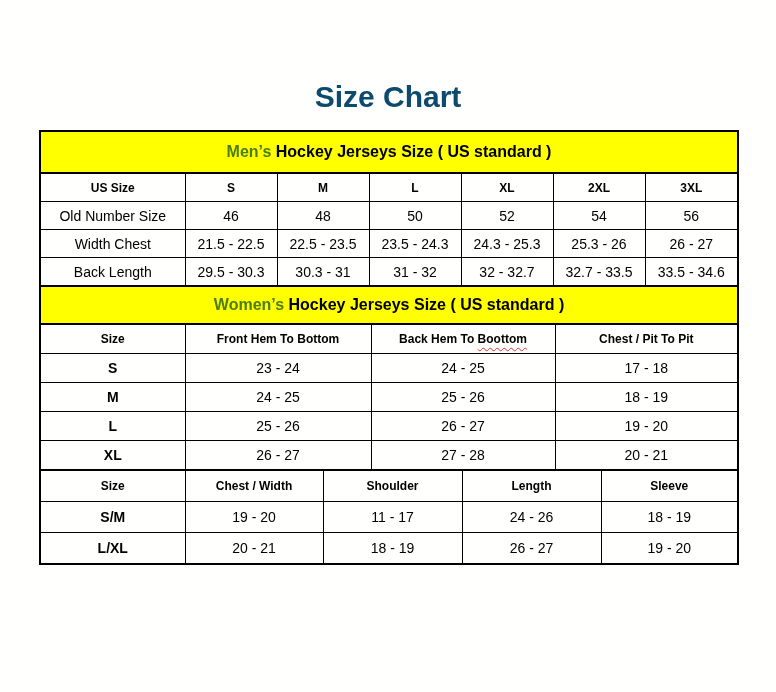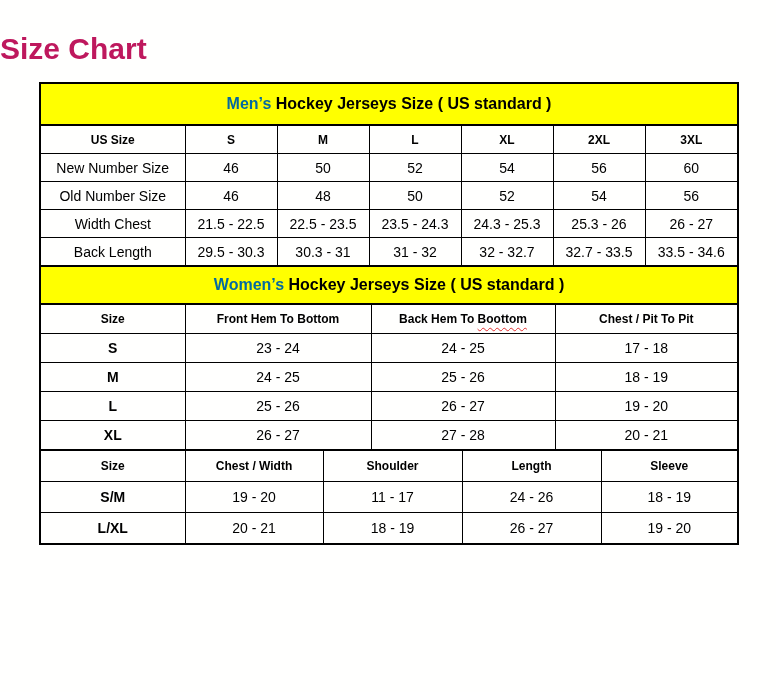--- a/index.html
+++ b/index.html
@@ -10,22 +10,23 @@
   .page {
     position: relative;
     width: 776px;
     height: 692px;
     background: #fffffe;
     font-family: "Liberation Sans", sans-serif;
     overflow: hidden;
   }
   .page-title {
     margin: 0;
-    padding-top: 32px;
-    color: #be185d;
+    padding-top: 80px;
+    text-align: center;
+    color: #0c4a6e;
     font-size: 30px;
     line-height: 1.1;
     font-weight: bold;
     letter-spacing: 0px;
   }
   .tables-wrap {
     width: 698px;
     margin: 17px auto 0 auto;
   }
   table.size-table {
@@ -54,21 +55,21 @@
     font-weight: bold;
   }
   .men td.section-header   { height: 40px; }
   .women td.section-header { height: 36px; margin-top: 44px; }
   .youth td.section-header { height: 31px; }
   .men td    { height: 27px; }
   .women td  { height: 28px; }
   .youth td  { height: 30px; }
   td.col-head { font-weight: bold; font-size: 12px; }
   td.row-label-bold { font-weight: bold; }
-  .accent-red { color: #0369a1; }
+  .accent-red { color: #4d7c0f; }
   .misspelled {
     text-decoration-line: underline;
     text-decoration-style: wavy;
     text-decoration-color: #e03030;
     text-decoration-thickness: 1px;
     text-underline-offset: 4px;
   }
 </style>
 </head>
 <body>
@@ -94,29 +95,20 @@
         <td class="section-header" colspan="7"><span class="accent-red">Men’s</span><span> Hockey Jerseys Size ( US standard )</span></td>
       </tr>
       <tr>
         <td class="col-head">US Size</td>
         <td class="col-head">S</td>
         <td class="col-head">M</td>
         <td class="col-head">L</td>
         <td class="col-head">XL</td>
         <td class="col-head">2XL</td>
         <td class="col-head">3XL</td>
-      </tr>
-      <tr>
-        <td>New Number Size</td>
-        <td>46</td>
-        <td>50</td>
-        <td>52</td>
-        <td>54</td>
-        <td>56</td>
-        <td>60</td>
       </tr>
       <tr>
         <td>Old Number Size</td>
         <td>46</td>
         <td>48</td>
         <td>50</td>
         <td>52</td>
         <td>54</td>
         <td>56</td>
       </tr>

